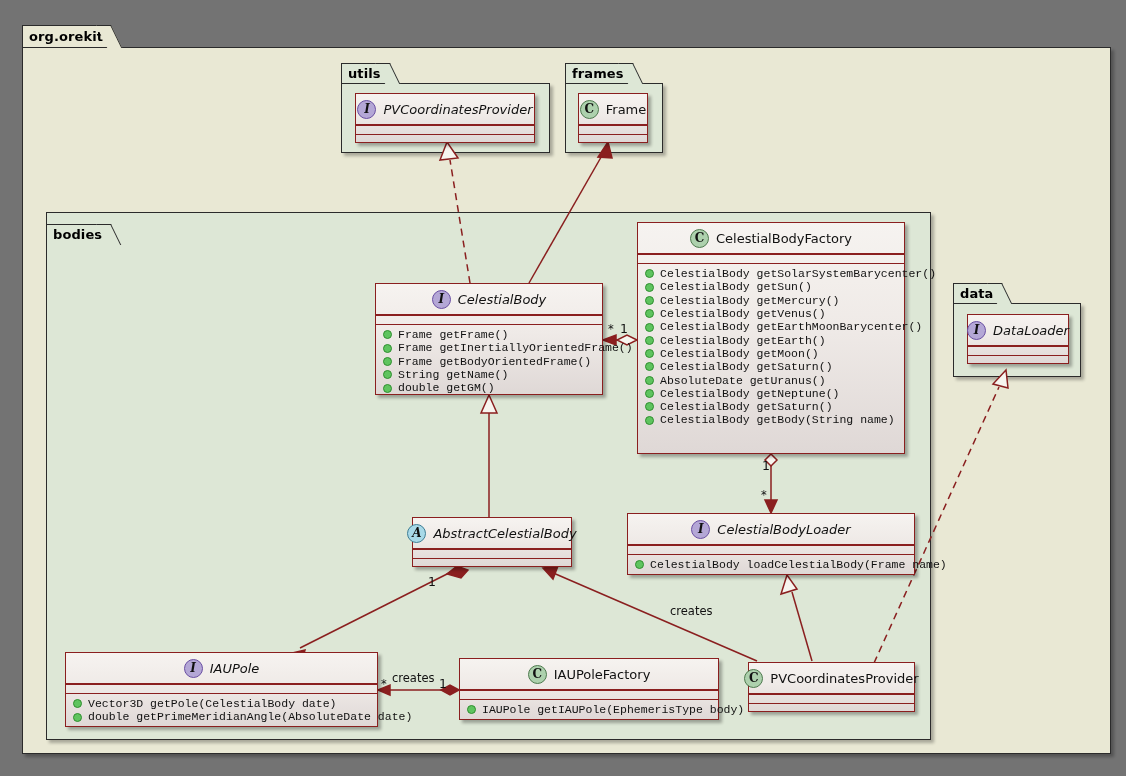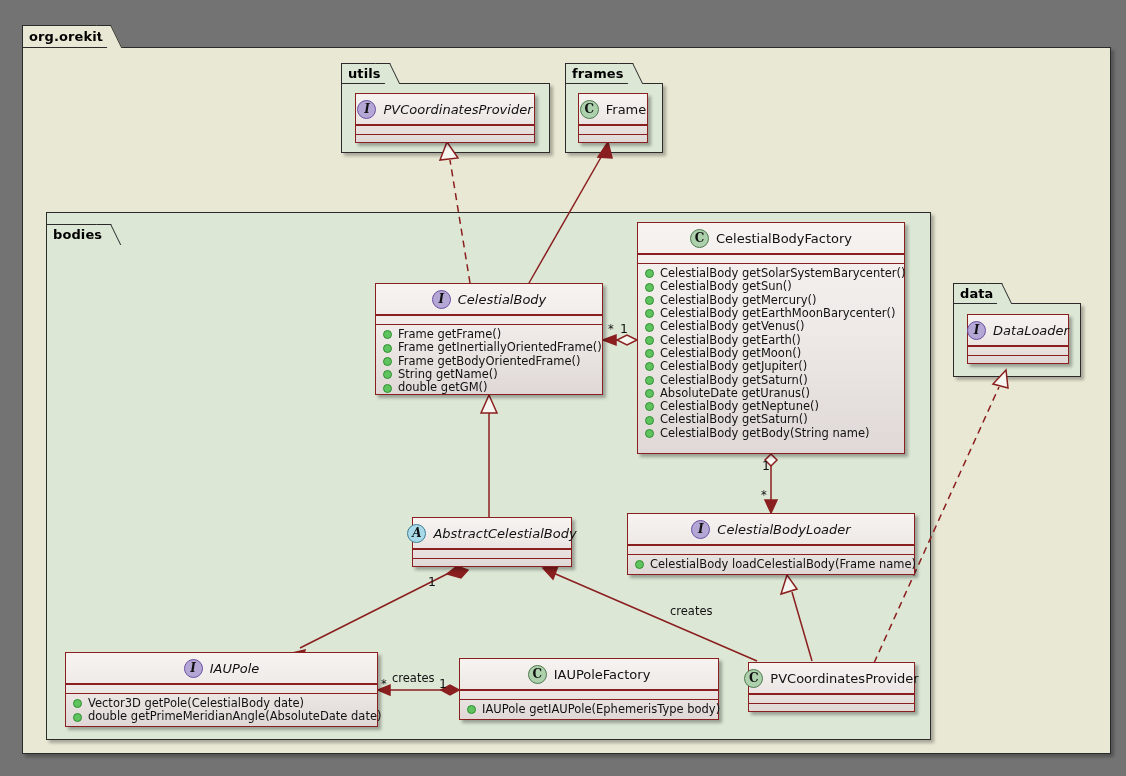--- a/index.html
+++ b/index.html
@@ -70,21 +70,21 @@
     gap:7px;
     height:30px;
     padding:0 8px;
     font-size:13px;
     color:#111;
     white-space:nowrap;
   }
   .cls-title.italic{font-style:italic;}
   .sep{height:1.6px;background:#8A1F1F;}
   .cls-attrs{height:8px;}
-  .cls-methods{padding:3px 0 4px 0;}
+  .cls-methods{padding:3px 0 4px 0;font-family:Liberation Mono, monospace;}
   .mrow{
     display:flex;
     align-items:center;
     gap:6px;
     padding:0 7px;
     font-size:11.5px;
     line-height:13.3px;
     color:#111;
     white-space:nowrap;
   }
@@ -248,37 +248,33 @@
       <div class="mrow">
           <span class="vis"></span>
           <span>CelestialBody getSun()</span>
         </div>
       <div class="mrow">
           <span class="vis"></span>
           <span>CelestialBody getMercury()</span>
         </div>
       <div class="mrow">
           <span class="vis"></span>
+          <span>CelestialBody getVenus()</span>
+        </div>
+      <div class="mrow">
+          <span class="vis"></span>
           <span>CelestialBody getEarthMoonBarycenter()</span>
         </div>
       <div class="mrow">
           <span class="vis"></span>
-          <span>CelestialBody getVenus()</span>
-        </div>
-      <div class="mrow">
-          <span class="vis"></span>
           <span>CelestialBody getEarth()</span>
         </div>
       <div class="mrow">
           <span class="vis"></span>
           <span>CelestialBody getMoon()</span>
-        </div>
-      <div class="mrow">
-          <span class="vis"></span>
-          <span>CelestialBody getJupiter()</span>
         </div>
       <div class="mrow">
           <span class="vis"></span>
           <span>CelestialBody getSaturn()</span>
         </div>
       <div class="mrow">
           <span class="vis"></span>
           <span>AbsoluteDate getUranus()</span>
         </div>
       <div class="mrow">

